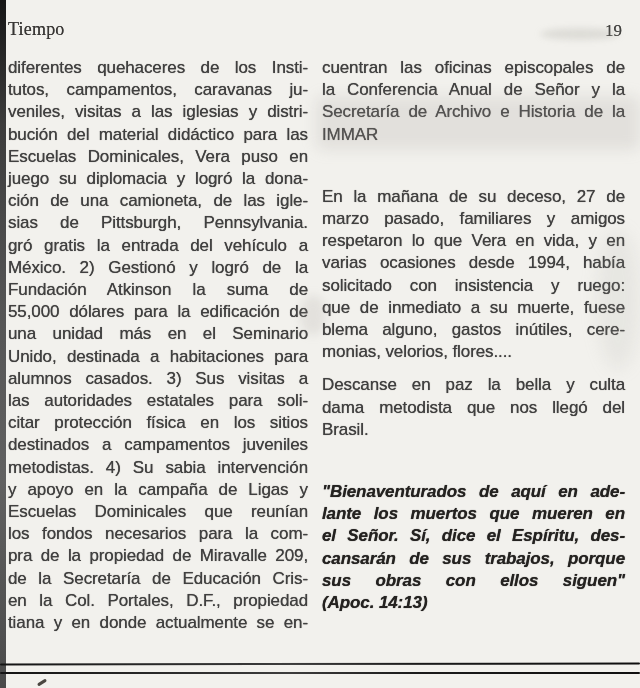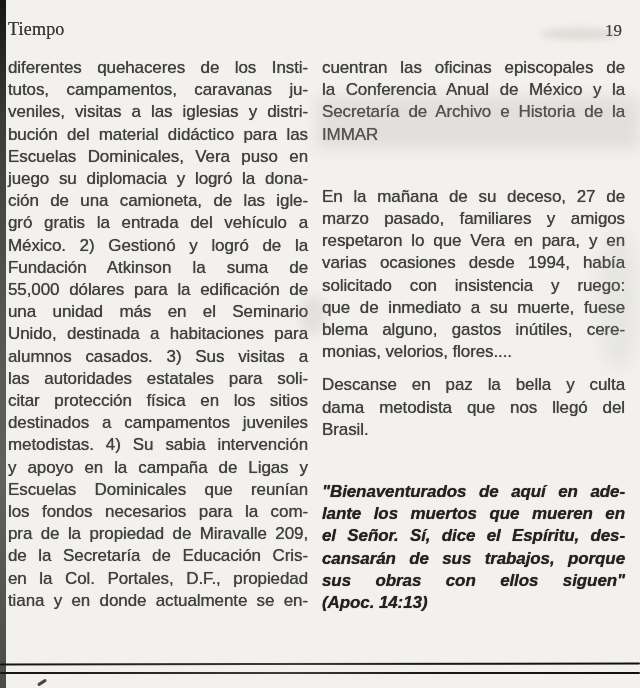--- a/index.html
+++ b/index.html
@@ -95,20 +95,21 @@
 
   <div class="col col-left">
     <div class="para">
       <div class="ln">diferentes quehaceres de los Insti-</div>
       <div class="ln">tutos, campamentos, caravanas ju-</div>
       <div class="ln">veniles, visitas a las iglesias y distri-</div>
       <div class="ln">bución del material didáctico para las</div>
       <div class="ln">Escuelas Dominicales, Vera puso en</div>
       <div class="ln">juego su diplomacia y logró la dona-</div>
       <div class="ln">ción de una camioneta, de las igle-</div>
+      <div class="ln">sias de Pittsburgh, Pennsylvania.</div>
       <div class="ln">gró gratis la entrada del vehículo a</div>
       <div class="ln">México. 2) Gestionó y logró de la</div>
       <div class="ln">Fundación Atkinson la suma de</div>
       <div class="ln">55,000 dólares para la edificación de</div>
       <div class="ln">una unidad más en el Seminario</div>
       <div class="ln">Unido, destinada a habitaciones para</div>
       <div class="ln">alumnos casados. 3) Sus visitas a</div>
       <div class="ln">las autoridades estatales para soli-</div>
       <div class="ln">citar protección física en los sitios</div>
       <div class="ln">destinados a campamentos juveniles</div>
@@ -119,28 +120,28 @@
       <div class="ln">pra de la propiedad de Miravalle 209,</div>
       <div class="ln">de la Secretaría de Educación Cris-</div>
       <div class="ln">en la Col. Portales, D.F., propiedad</div>
       <div class="ln">tiana y en donde actualmente se en-</div>
     </div>
   </div>
 
   <div class="col col-right">
     <div class="para">
       <div class="ln">cuentran las oficinas episcopales de</div>
-      <div class="ln">la Conferencia Anual de México y la</div>
+      <div class="ln">la Conferencia Anual de Señor y la</div>
       <div class="ln">Secretaría de Archivo e Historia de la</div>
       <div class="ln last">IMMAR</div>
     </div>
     <div class="para gap24">
       <div class="ln">En la mañana de su deceso, 27 de</div>
       <div class="ln">marzo pasado, familiares y amigos</div>
-      <div class="ln">respetaron lo que Vera en para, y en</div>
+      <div class="ln">respetaron lo que Vera en vida, y en</div>
       <div class="ln">varias ocasiones desde 1994, había</div>
       <div class="ln">solicitado con insistencia y ruego:</div>
       <div class="ln">que de inmediato a su muerte, fuese</div>
       <div class="ln">blema alguno, gastos inútiles, cere-</div>
       <div class="ln last">monias, velorios, flores....</div>
     </div>
     <div class="para gap27">
       <div class="ln">Descanse en paz la bella y culta</div>
       <div class="ln">dama metodista que nos llegó del</div>
       <div class="ln last">Brasil.</div>

